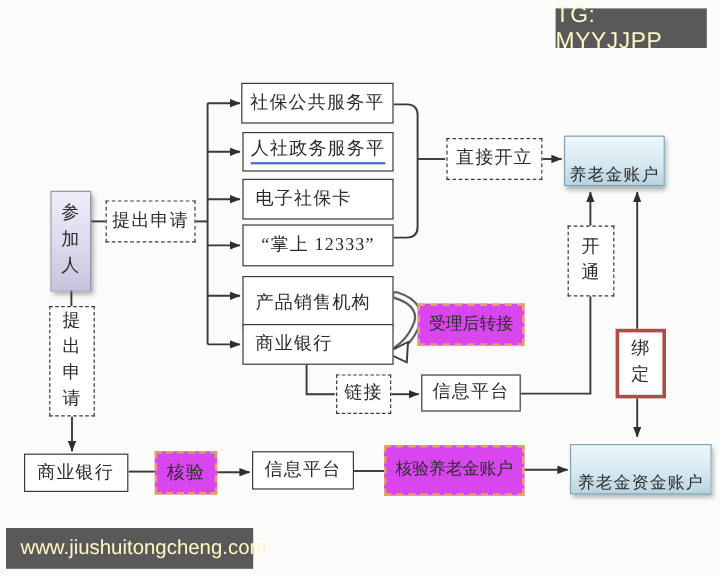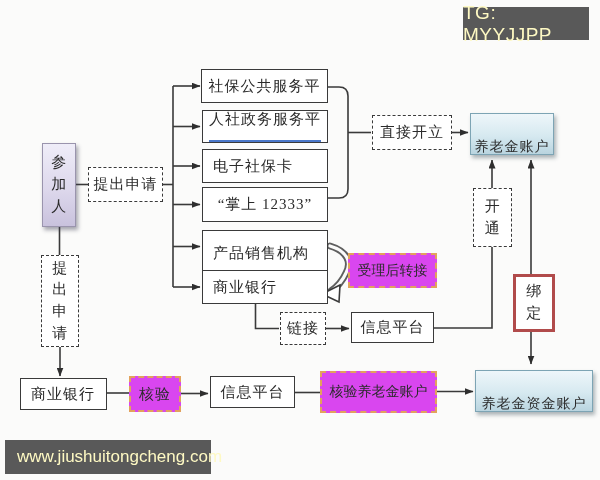--- a/index.html
+++ b/index.html
@@ -10,25 +10,25 @@
   .node{position:absolute;z-index:1;display:flex;align-items:center;box-sizing:border-box;
         background:#ffffff;font-size:15px;letter-spacing:1px;line-height:1.1;}
   .solid{border:1.6px solid #3a3a3a;}
   .dashk{border:1.6px dashed #3a3a3a;}
   .dasho{border:2px dashed #e2a25c;background:#d946ef;}
   .center{justify-content:center;text-align:center;}
   .padl{padding-left:10px;}
   .vbox{justify-content:center;}
   .vtext{width:1.05em;word-break:break-all;text-align:center;line-height:1.45;margin:0 auto;}
   .purple{background:linear-gradient(180deg,#efedf8 0%,#ddd8ec 55%,#c9c2dd 100%);
-          border:1px solid #9a94ad;box-shadow:2px 3px 4px rgba(60,60,80,.45);}
+          border:1px solid #9a94ad;box-shadow:2px 3px 4px rgba(60,60,80,.45);margin-top:16px;}
   .blue{background:linear-gradient(180deg,#eef6fa 0%,#d6e9f0 55%,#b9d4df 100%);
         border:1px solid #7da4b4;box-shadow:2px 3px 4px rgba(50,70,80,.4);align-items:flex-end;}
   .redbox{border:3px solid #b14b4b;}
-  .linktext{border-bottom:2px solid #4a77c9;padding-bottom:12px;}
+  .linktext{border-bottom:2px solid #4a77c9;padding-bottom:2px;}
   .badge{position:absolute;z-index:2;background:#595959;color:#fef9c3;
          font-family:"Liberation Sans","DejaVu Sans",sans-serif;
          display:flex;align-items:center;justify-content:center;}
   #tg-badge{left:463px;top:7px;width:126px;height:33px;font-size:19px;letter-spacing:.5px;}
   #site-bar{left:5px;top:440px;width:206px;height:34px;font-size:17px;justify-content:flex-start;padding-left:12px;box-sizing:border-box;}
   .small{font-size:14px;letter-spacing:0;}
 </style>
 </head>
 <body>
 

